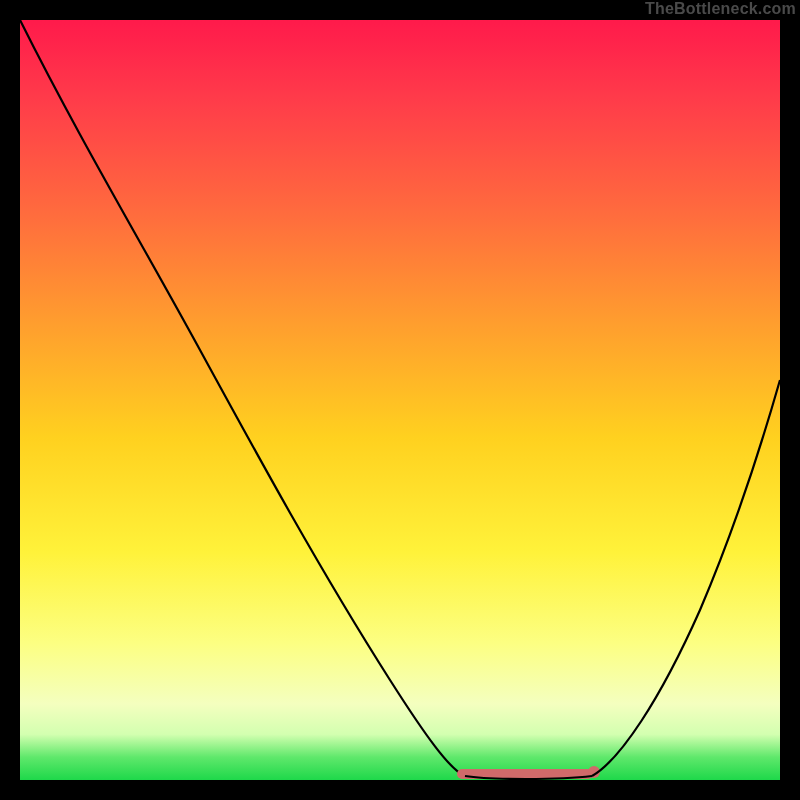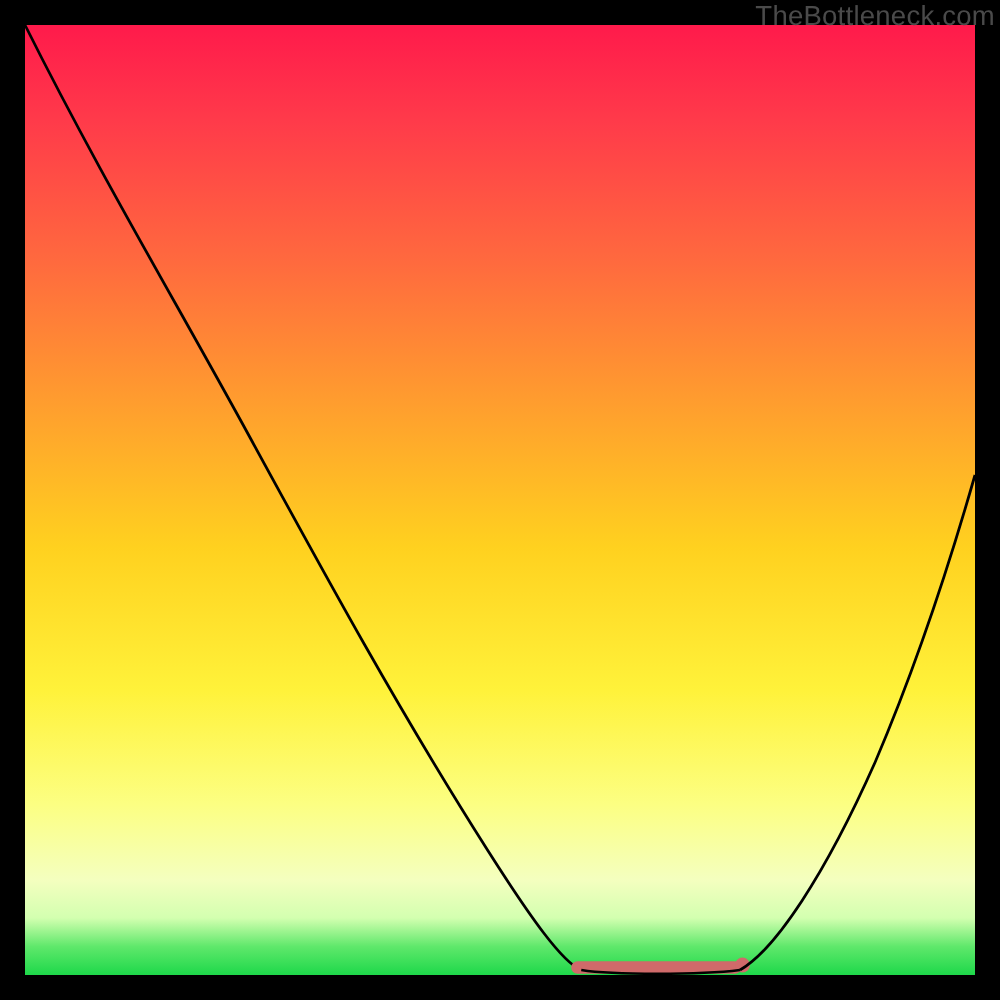--- a/index.html
+++ b/index.html
@@ -38,22 +38,22 @@
       #d3ffb0 94%,
       #5fe86b 97%,
       #1ed84a 100%
     );
   }
   .watermark {
     position: absolute;
     top: 0px;
     right: 4px;
     color: #4a4a4a;
-    font-size: 22px;
-    font-weight: 400;
+    font-size: 16px;
+    font-weight: 700;
     letter-spacing: 0.2px;
   }
   svg.curves {
     position: absolute;
     left: 0;
     top: 0;
     width: 760px;
     height: 760px;
     overflow: visible;
   }

